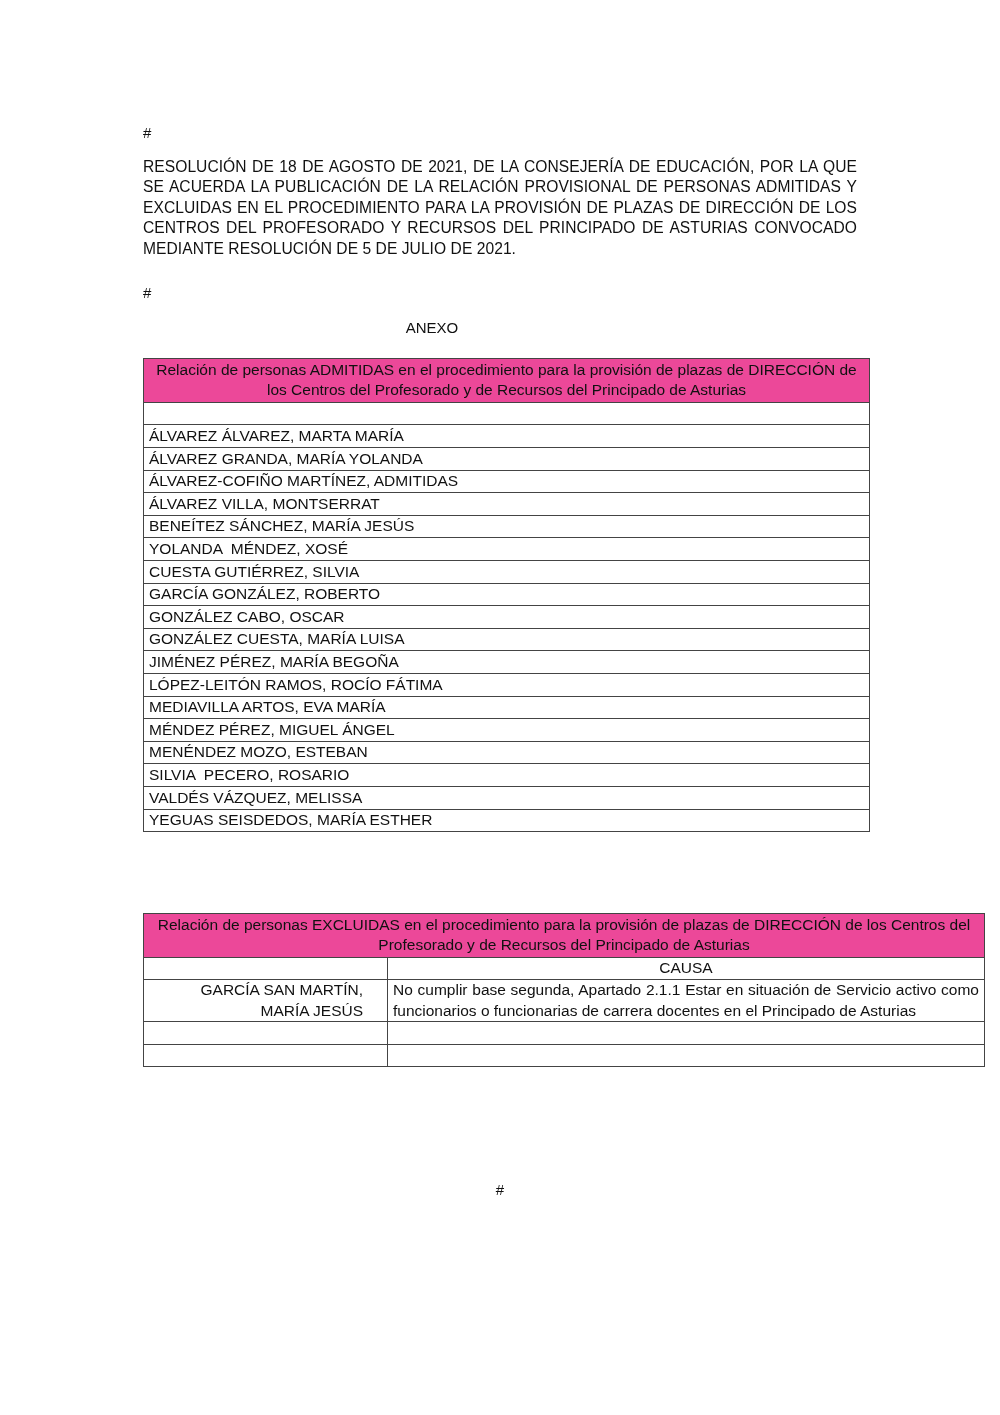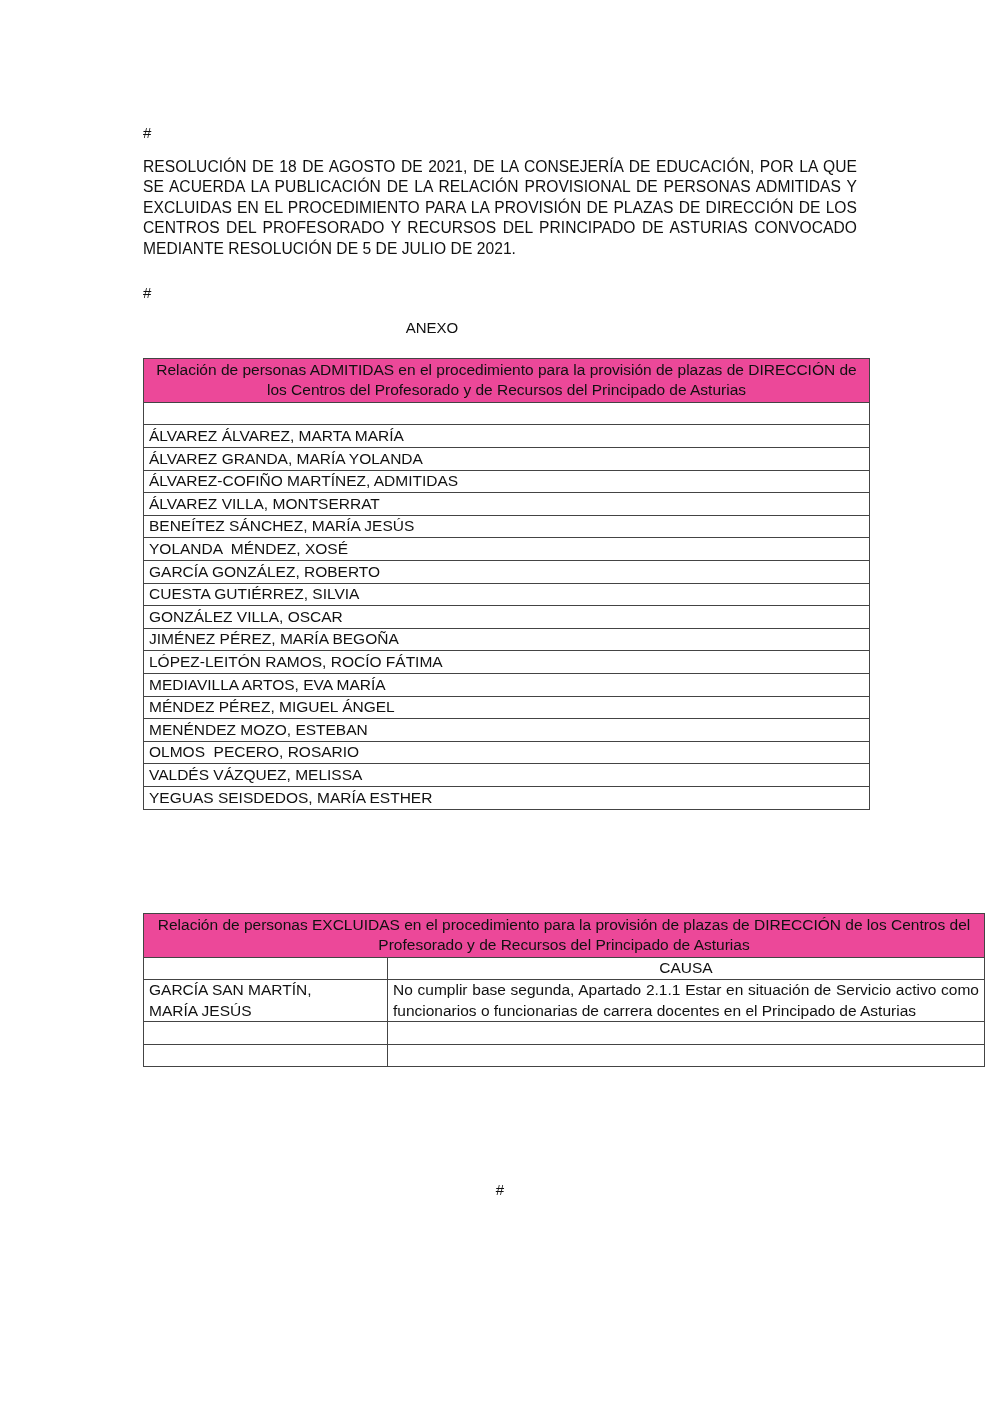--- a/index.html
+++ b/index.html
@@ -67,45 +67,48 @@
     <tr>
         <td>ÁLVAREZ VILLA, MONTSERRAT</td>
       </tr>
     <tr>
         <td>BENEÍTEZ SÁNCHEZ, MARÍA JESÚS</td>
       </tr>
     <tr>
         <td style="white-space:pre;">YOLANDA  MÉNDEZ, XOSÉ</td>
       </tr>
     <tr>
+        <td>CUESTA GUTIÉRREZ, SILVIA</td>
+      </tr>
+    <tr>
         <td>GARCÍA GONZÁLEZ, ROBERTO</td>
       </tr>
     <tr>
-        <td>CUESTA GUTIÉRREZ, SILVIA</td>
+        <td>GONZÁLEZ CABO, OSCAR</td>
       </tr>
     <tr>
-        <td>GONZÁLEZ VILLA, OSCAR</td>
+        <td>GONZÁLEZ CUESTA, MARÍA LUISA</td>
       </tr>
     <tr>
         <td>JIMÉNEZ PÉREZ, MARÍA BEGOÑA</td>
       </tr>
     <tr>
         <td>LÓPEZ-LEITÓN RAMOS, ROCÍO FÁTIMA</td>
       </tr>
     <tr>
         <td>MEDIAVILLA ARTOS, EVA MARÍA</td>
       </tr>
     <tr>
         <td>MÉNDEZ PÉREZ, MIGUEL ÁNGEL</td>
       </tr>
     <tr>
         <td>MENÉNDEZ MOZO, ESTEBAN</td>
       </tr>
     <tr>
-        <td style="white-space:pre;">OLMOS  PECERO, ROSARIO</td>
+        <td style="white-space:pre;">SILVIA  PECERO, ROSARIO</td>
       </tr>
     <tr>
         <td>VALDÉS VÁZQUEZ, MELISSA</td>
       </tr>
     <tr>
         <td>YEGUAS SEISDEDOS, MARÍA ESTHER</td>
       </tr>
   </tbody>
 </table>
 
@@ -114,21 +117,21 @@
     <tr>
       <th colspan="2">Relación de personas EXCLUIDAS en el procedimiento para la provisión de plazas de DIRECCIÓN de los Centros del Profesorado y de Recursos del Principado de Asturias</th>
     </tr>
   </thead>
   <tbody>
     <tr>
       <td style="width:233px;"></td>
       <td class="center">CAUSA</td>
     </tr>
     <tr>
-      <td style="padding-right:52px;">GARCÍA SAN MARTÍN, MARÍA JESÚS</td>
+      <td style="padding-right:24px;text-align:right;">GARCÍA SAN MARTÍN, MARÍA JESÚS</td>
       <td class="cause">No cumplir base segunda, Apartado 2.1.1 Estar en situación de Servicio activo como funcionarios o funcionarias de carrera docentes en el Principado de Asturias</td>
     </tr>
     <tr>
       <td></td>
       <td></td>
     </tr>
     <tr>
       <td></td>
       <td></td>
     </tr>

